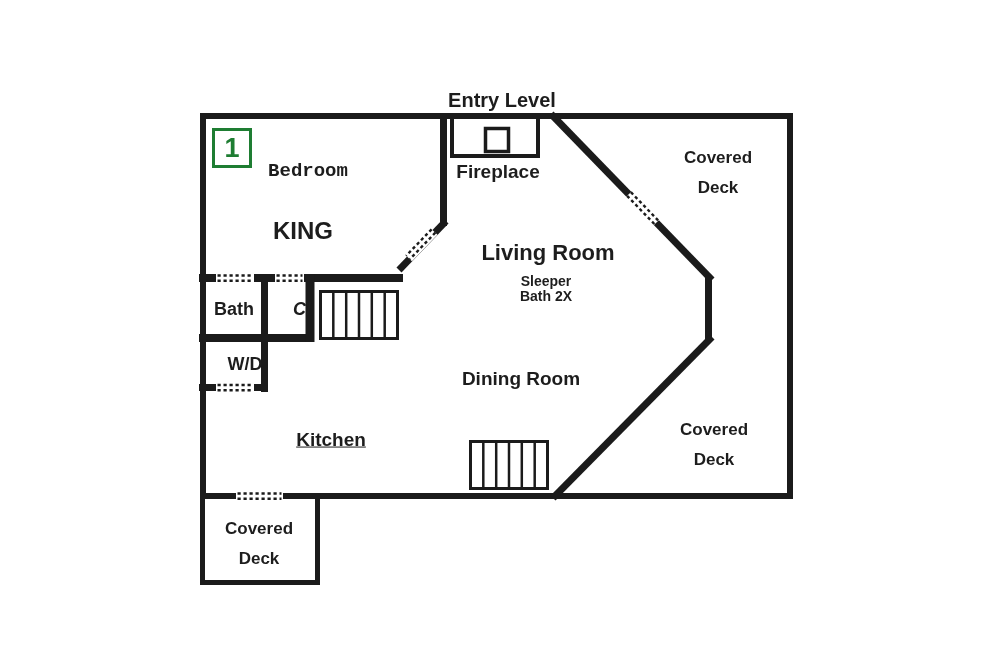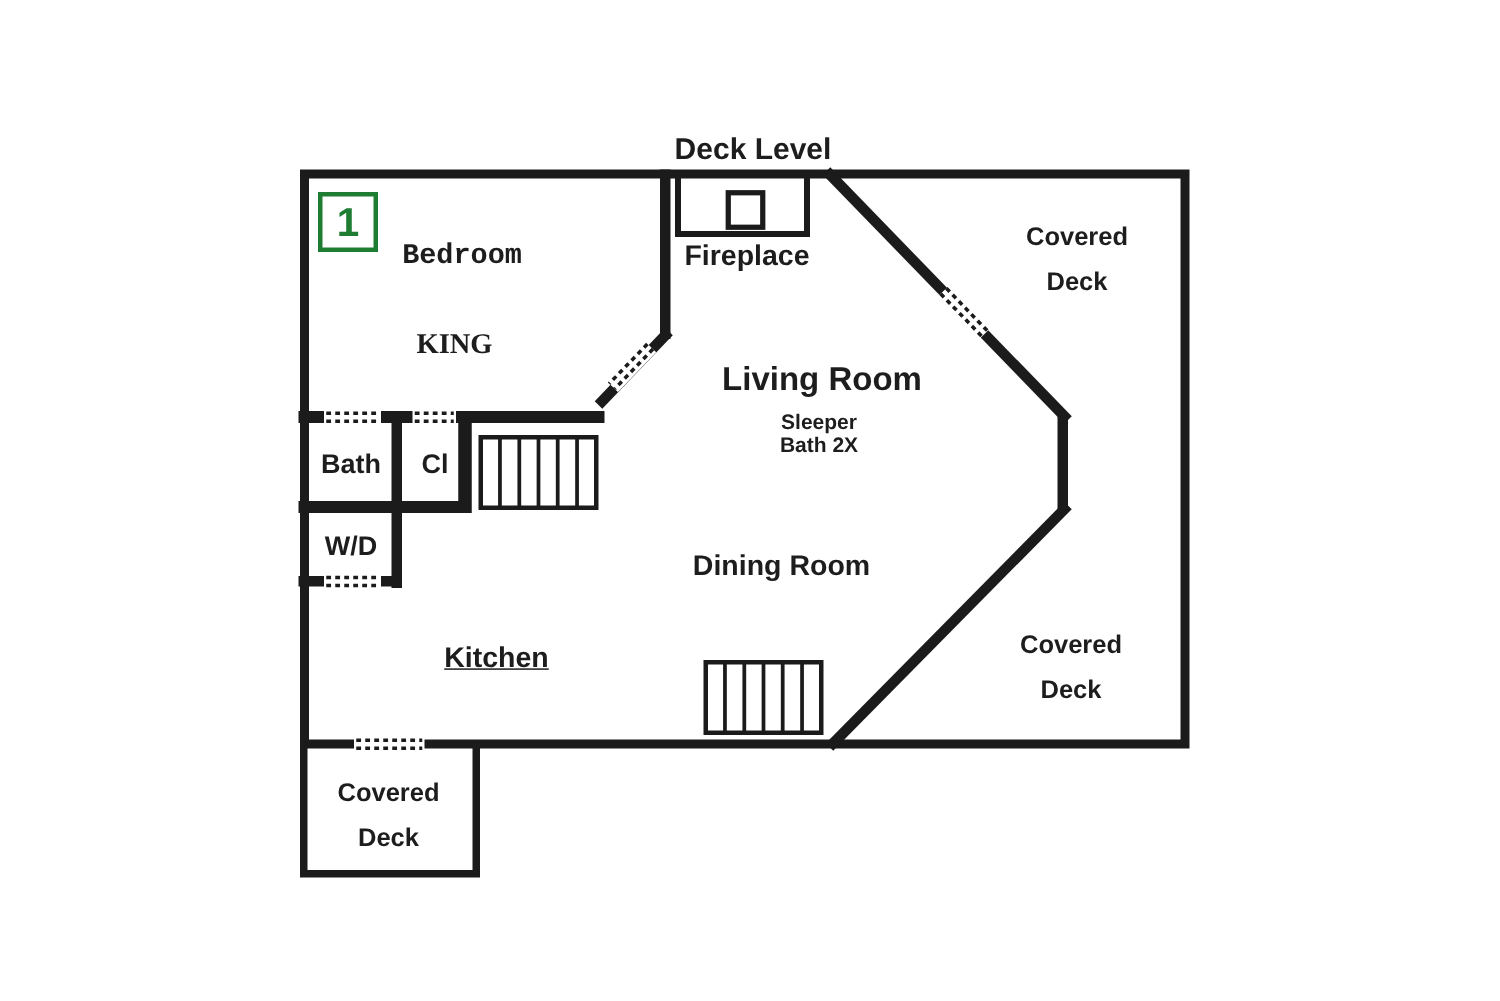--- a/index.html
+++ b/index.html
@@ -9,31 +9,31 @@
   }
   .plan-svg{position:absolute;left:0;top:0;}
   .lbl{
     position:absolute;transform:translate(-50%,-50%);
     font-weight:bold;white-space:nowrap;text-align:center;line-height:1.1;
     color:#1d1d1d;
   }
   .lbl .line{display:block;}
   .title{left:502px;top:100px;font-size:20px;}
   .bedroom{left:308px;top:171px;font-size:19px;font-family:Liberation Mono, monospace;}
-  .king{left:303px;top:231px;font-size:19px;font-family:Liberation Serif, serif;}
+  .king{left:303px;top:231px;font-size:24px;}
   .fireplace{left:498px;top:172px;font-size:19px;}
   .living{left:548px;top:253px;font-size:22px;}
   .living-note{left:546px;top:289px;font-size:14px;line-height:15px;text-align:center;}
   .deck-tr{left:718px;top:173px;font-size:17px;line-height:30px;}
   .dining{left:521px;top:379px;font-size:19px;}
   .deck-br{left:714px;top:445px;font-size:17px;line-height:30px;}
   .kitchen{left:331px;top:440px;font-size:19px;text-decoration:underline;}
   .bath{left:234px;top:310px;font-size:18px;}
-  .closet{left:290px;top:310px;font-size:18px;}
-  .wd{left:234px;top:365px;font-size:18px;}
+  .closet{left:302px;top:310px;font-size:18px;font-style:italic;}
+  .wd{left:245px;top:365px;font-size:18px;}
   .deck-bl{left:259px;top:544px;font-size:17px;line-height:30px;}
   .badge{
     position:absolute;left:212px;top:128px;width:40px;height:40px;
     border:3px solid #1e7d32;box-sizing:border-box;background:#ffffff;
     display:flex;align-items:center;justify-content:center;
     font-size:27px;font-weight:bold;color:#1e7d32;
   }
 </style>
 </head>
 <body>
@@ -107,21 +107,21 @@
         <line x1="431.6" y1="229.3" x2="406.1" y2="255.8" stroke="#1b1b1b" stroke-width="2.4" stroke-dasharray="3.2,2.8"></line>
       </g>
       <g>
         <line x1="629" y1="194" x2="656.5" y2="222.5" stroke="#ffffff" stroke-width="11"></line>
         <line x1="627.1" y1="195.8" x2="654.6" y2="224.3" stroke="#1b1b1b" stroke-width="2.4" stroke-dasharray="3.2,2.8"></line>
         <line x1="630.9" y1="192.2" x2="658.4" y2="220.7" stroke="#1b1b1b" stroke-width="2.4" stroke-dasharray="3.2,2.8"></line>
       </g>
     </g>
   </svg>
 
-  <div class="lbl title">Deck Level</div>
+  <div class="lbl title">Entry Level</div>
 
   <div class="badge">
     <span>1</span>
   </div>
 
   <div class="lbl bedroom">Bedroom</div>
   <div class="lbl king">KING</div>
   <div class="lbl fireplace">Fireplace</div>
   <div class="lbl living">Living Room</div>
   <div class="lbl living-note">

